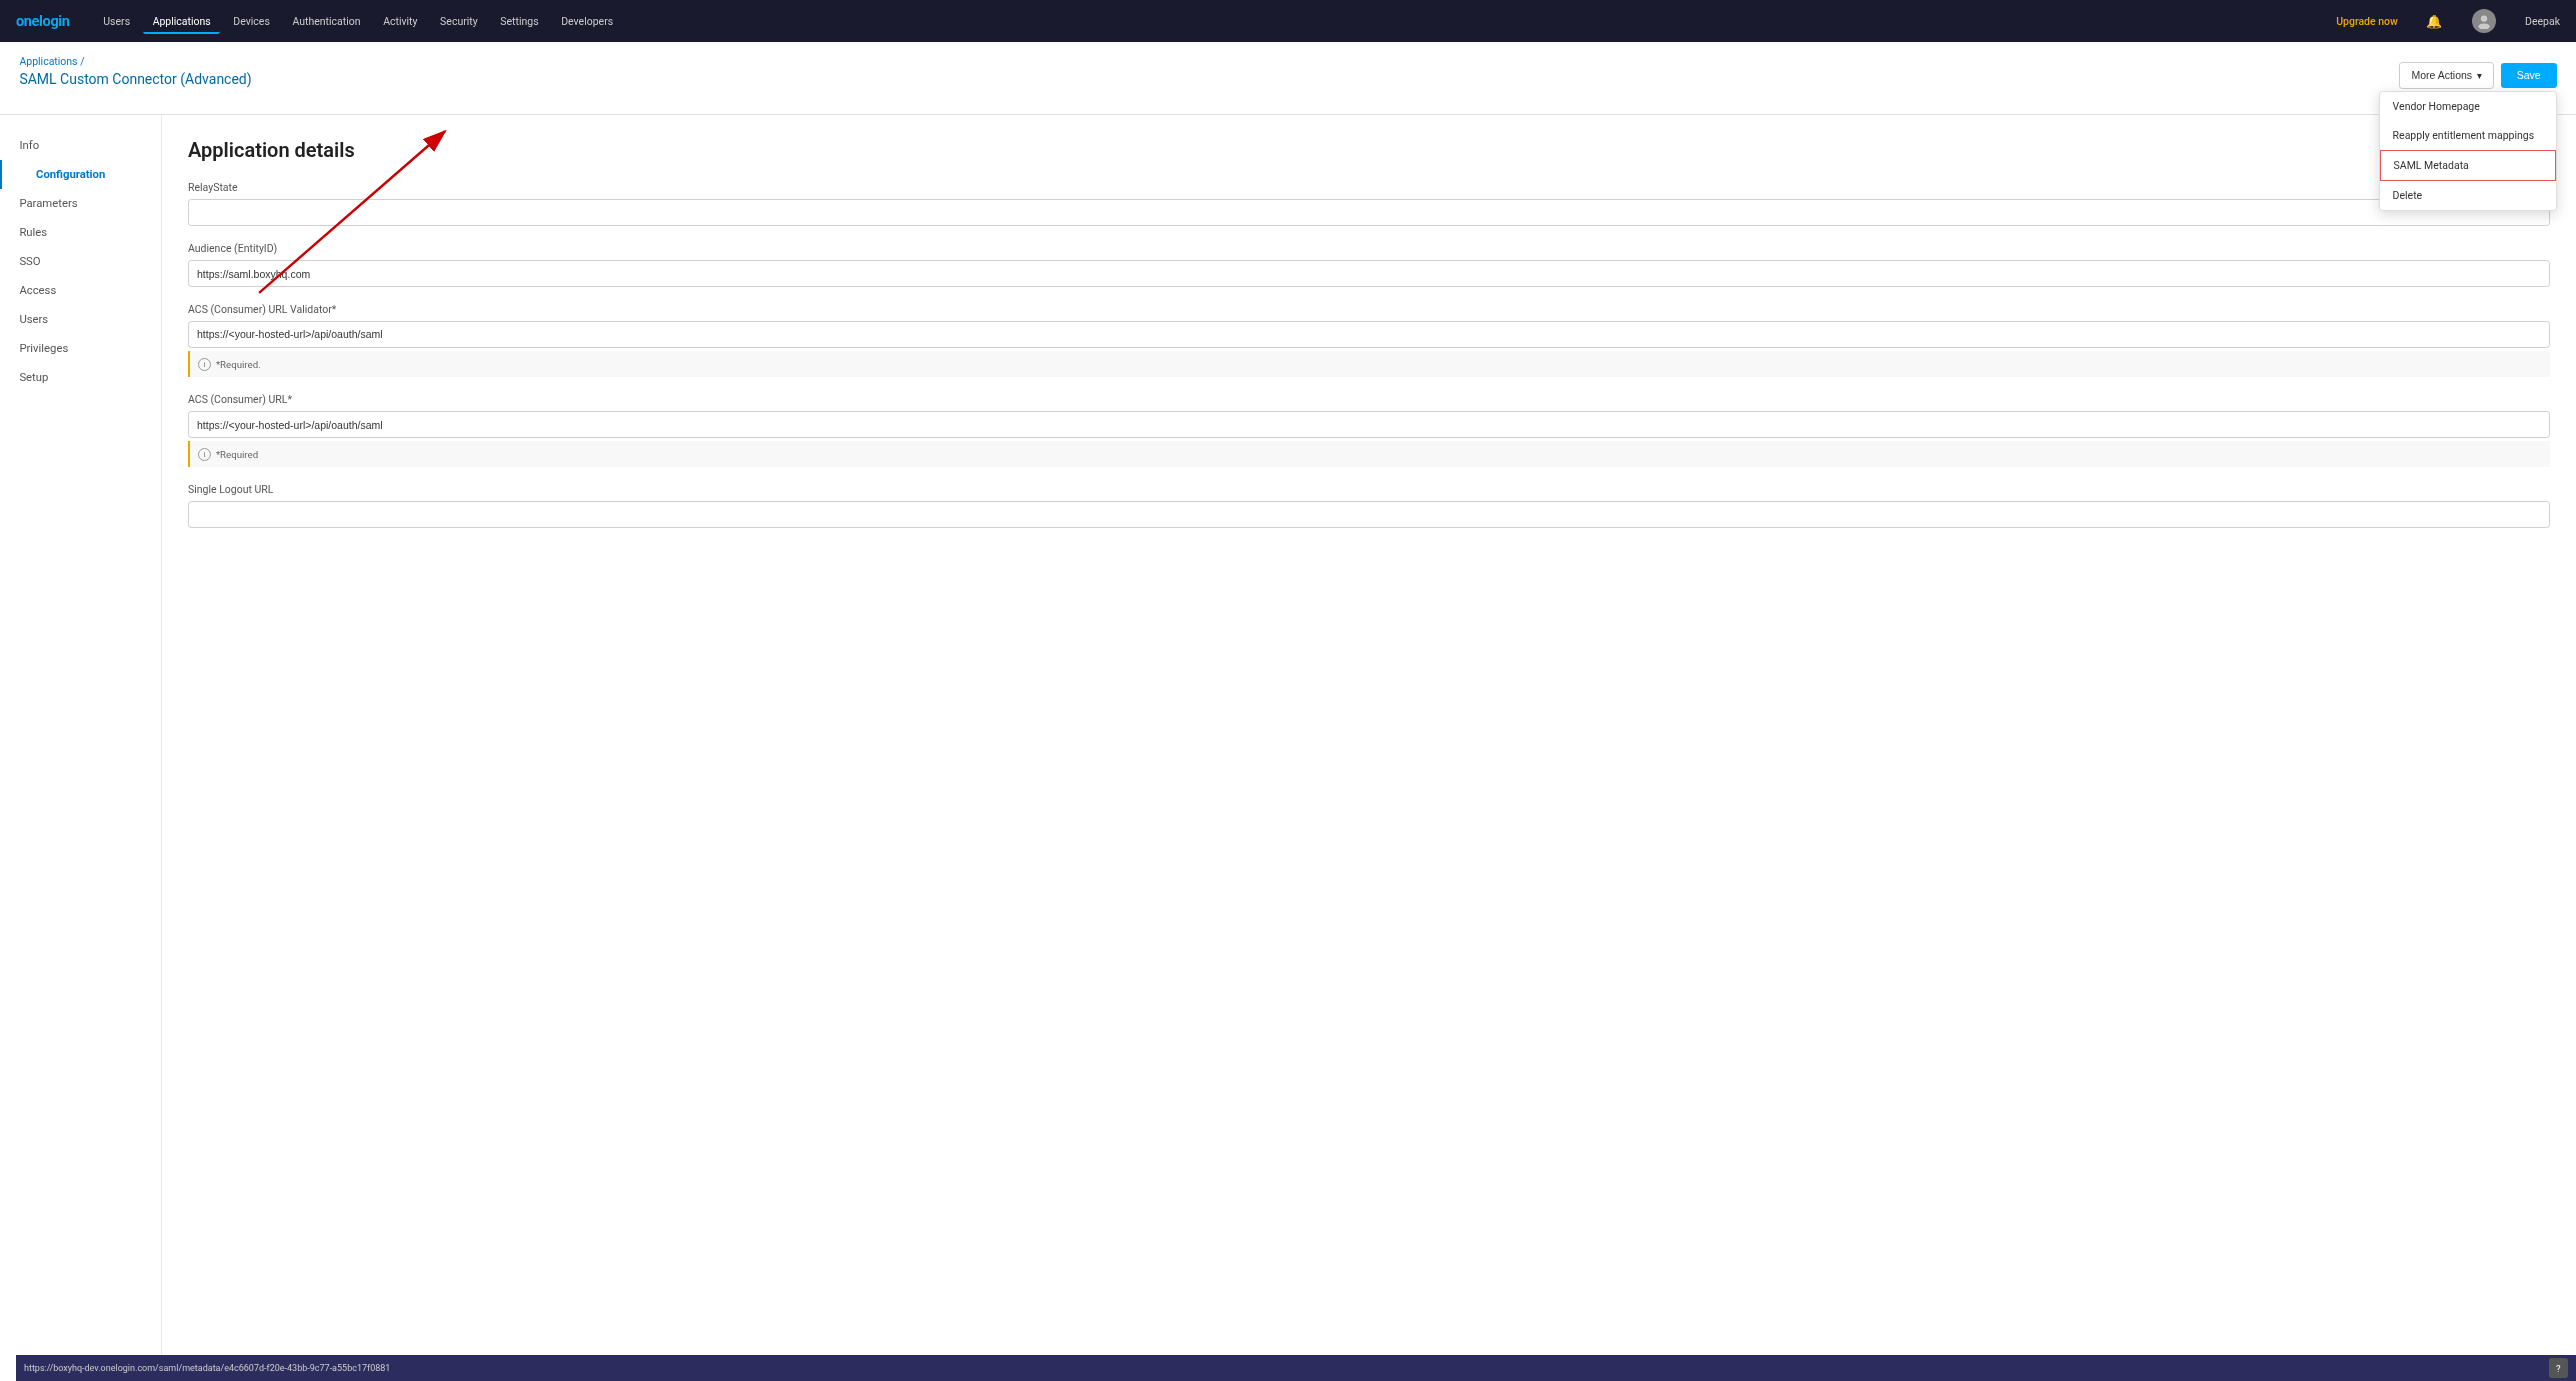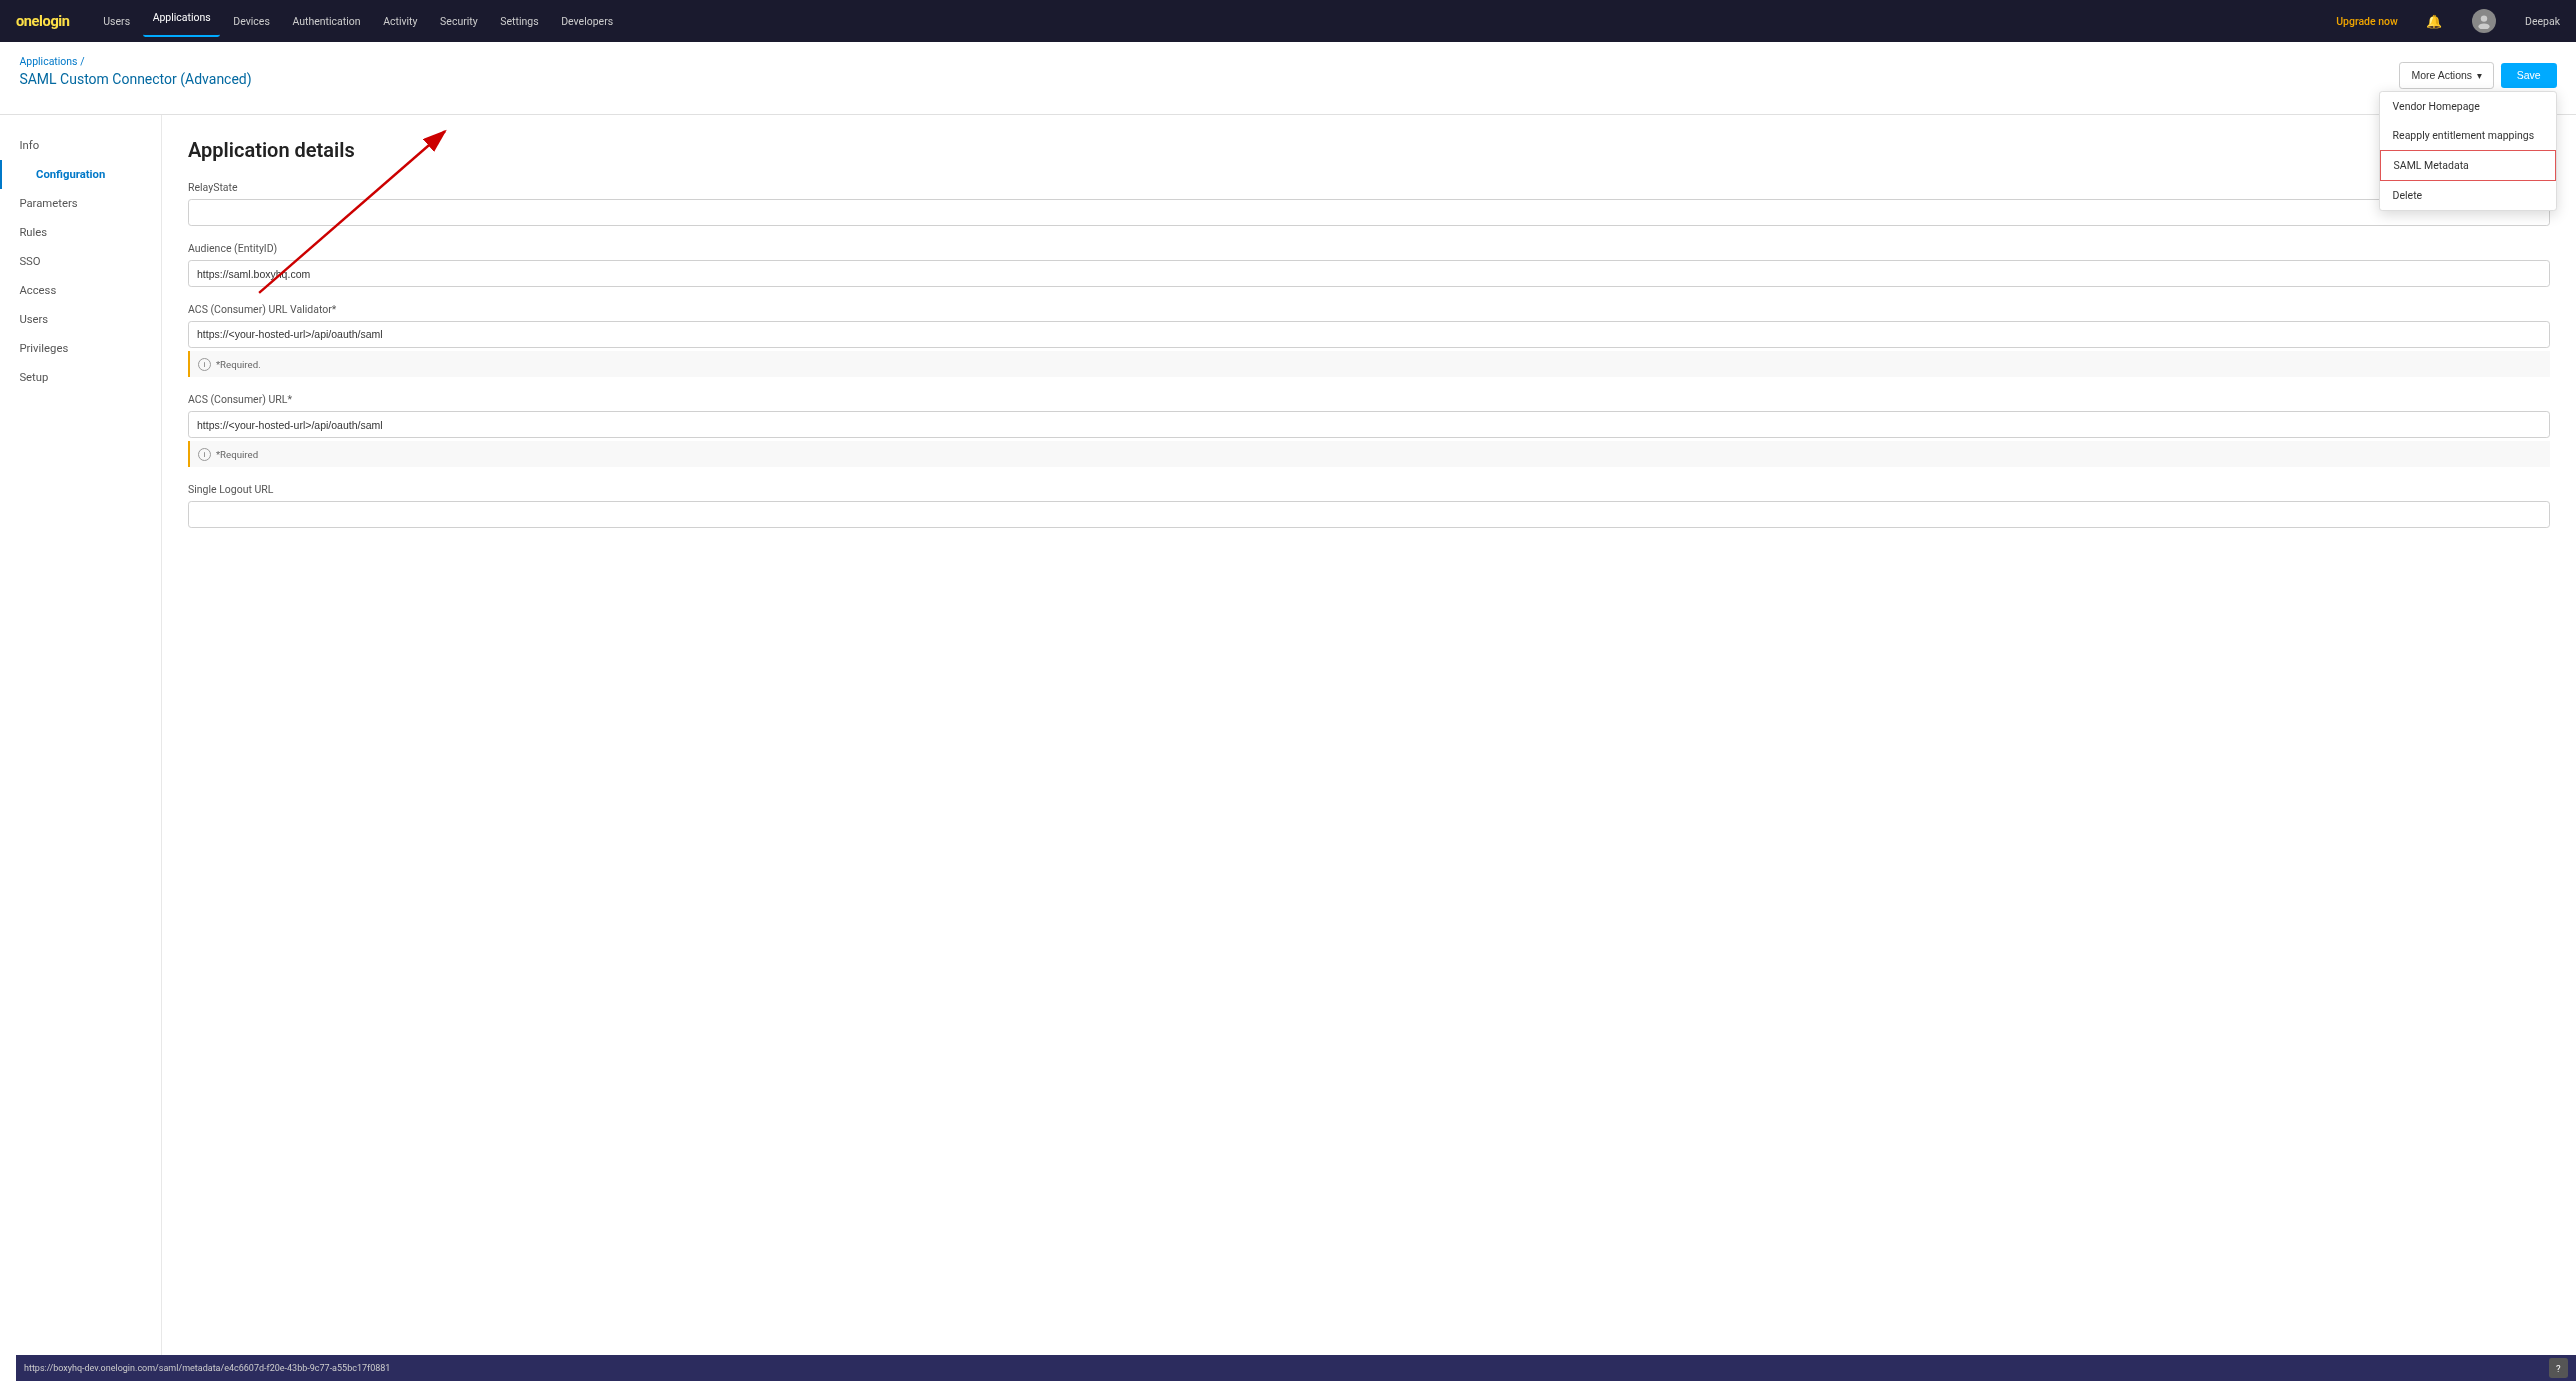--- a/index.html
+++ b/index.html
@@ -14,39 +14,39 @@
       height: 42px;
       position: relative;
     }
     .nav-logo {
       color: white;
       font-size: 14.6px;
       font-weight: bold;
       margin-right: 24px;
       letter-spacing: -0.4px;
     }
-    .nav-logo span { color: #fde047; }
+    .nav-logo span { color: #0ea5e9; }
     .nav-items {
       display: flex;
       align-items: center;
       gap: 3.2px;
       flex: 1;
     }
     .nav-item {
       color: #ccc;
       padding: 6.5px 9.7px;
       cursor: pointer;
       font-size: 10.5px;
       border-radius: 2.4px;
       text-decoration: none;
     }
     .nav-item.active {
       color: white;
       border-bottom: 2.4px solid #00aaff;
-      padding-bottom: 11px;
+      padding-bottom: 4px;
     }
     .nav-right {
       display: flex;
       align-items: center;
       gap: 29px;
     }
     .upgrade-btn {
       color: #f0a500;
       font-size: 10.5px;
       cursor: pointer;

